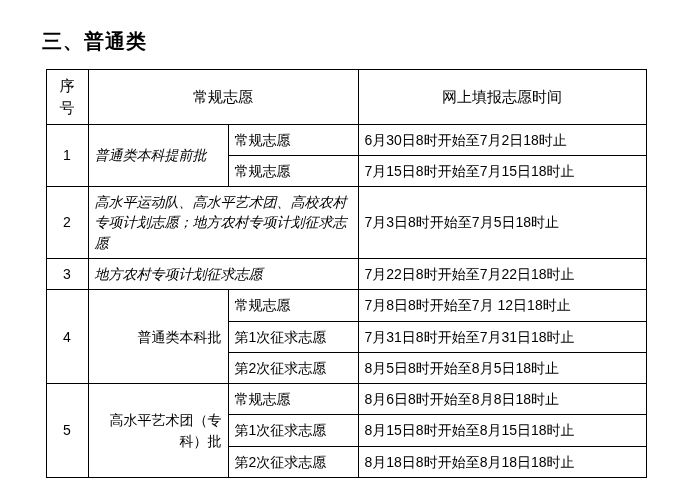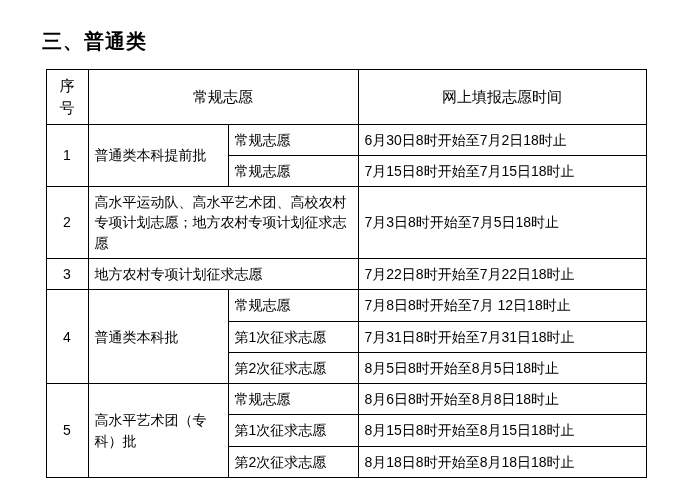--- a/index.html
+++ b/index.html
@@ -54,24 +54,25 @@
     text-align: center;
     font-weight: bold;
     font-size: 15px;
     height: 28px;
   }
   .no-cell {
     text-align: center;
     font-size: 14px;
   }
   .batch-center {
-    text-align: left;
+    text-align: right;
   }
   .batch-left {
     text-align: left;
+    font-style: italic;
   }
   .time-cell {
     text-align: left;
     white-space: nowrap;
     margin-top: 20px;
   }
   .sub-cell {
     text-align: left;
     margin-left: 8px;
   }

